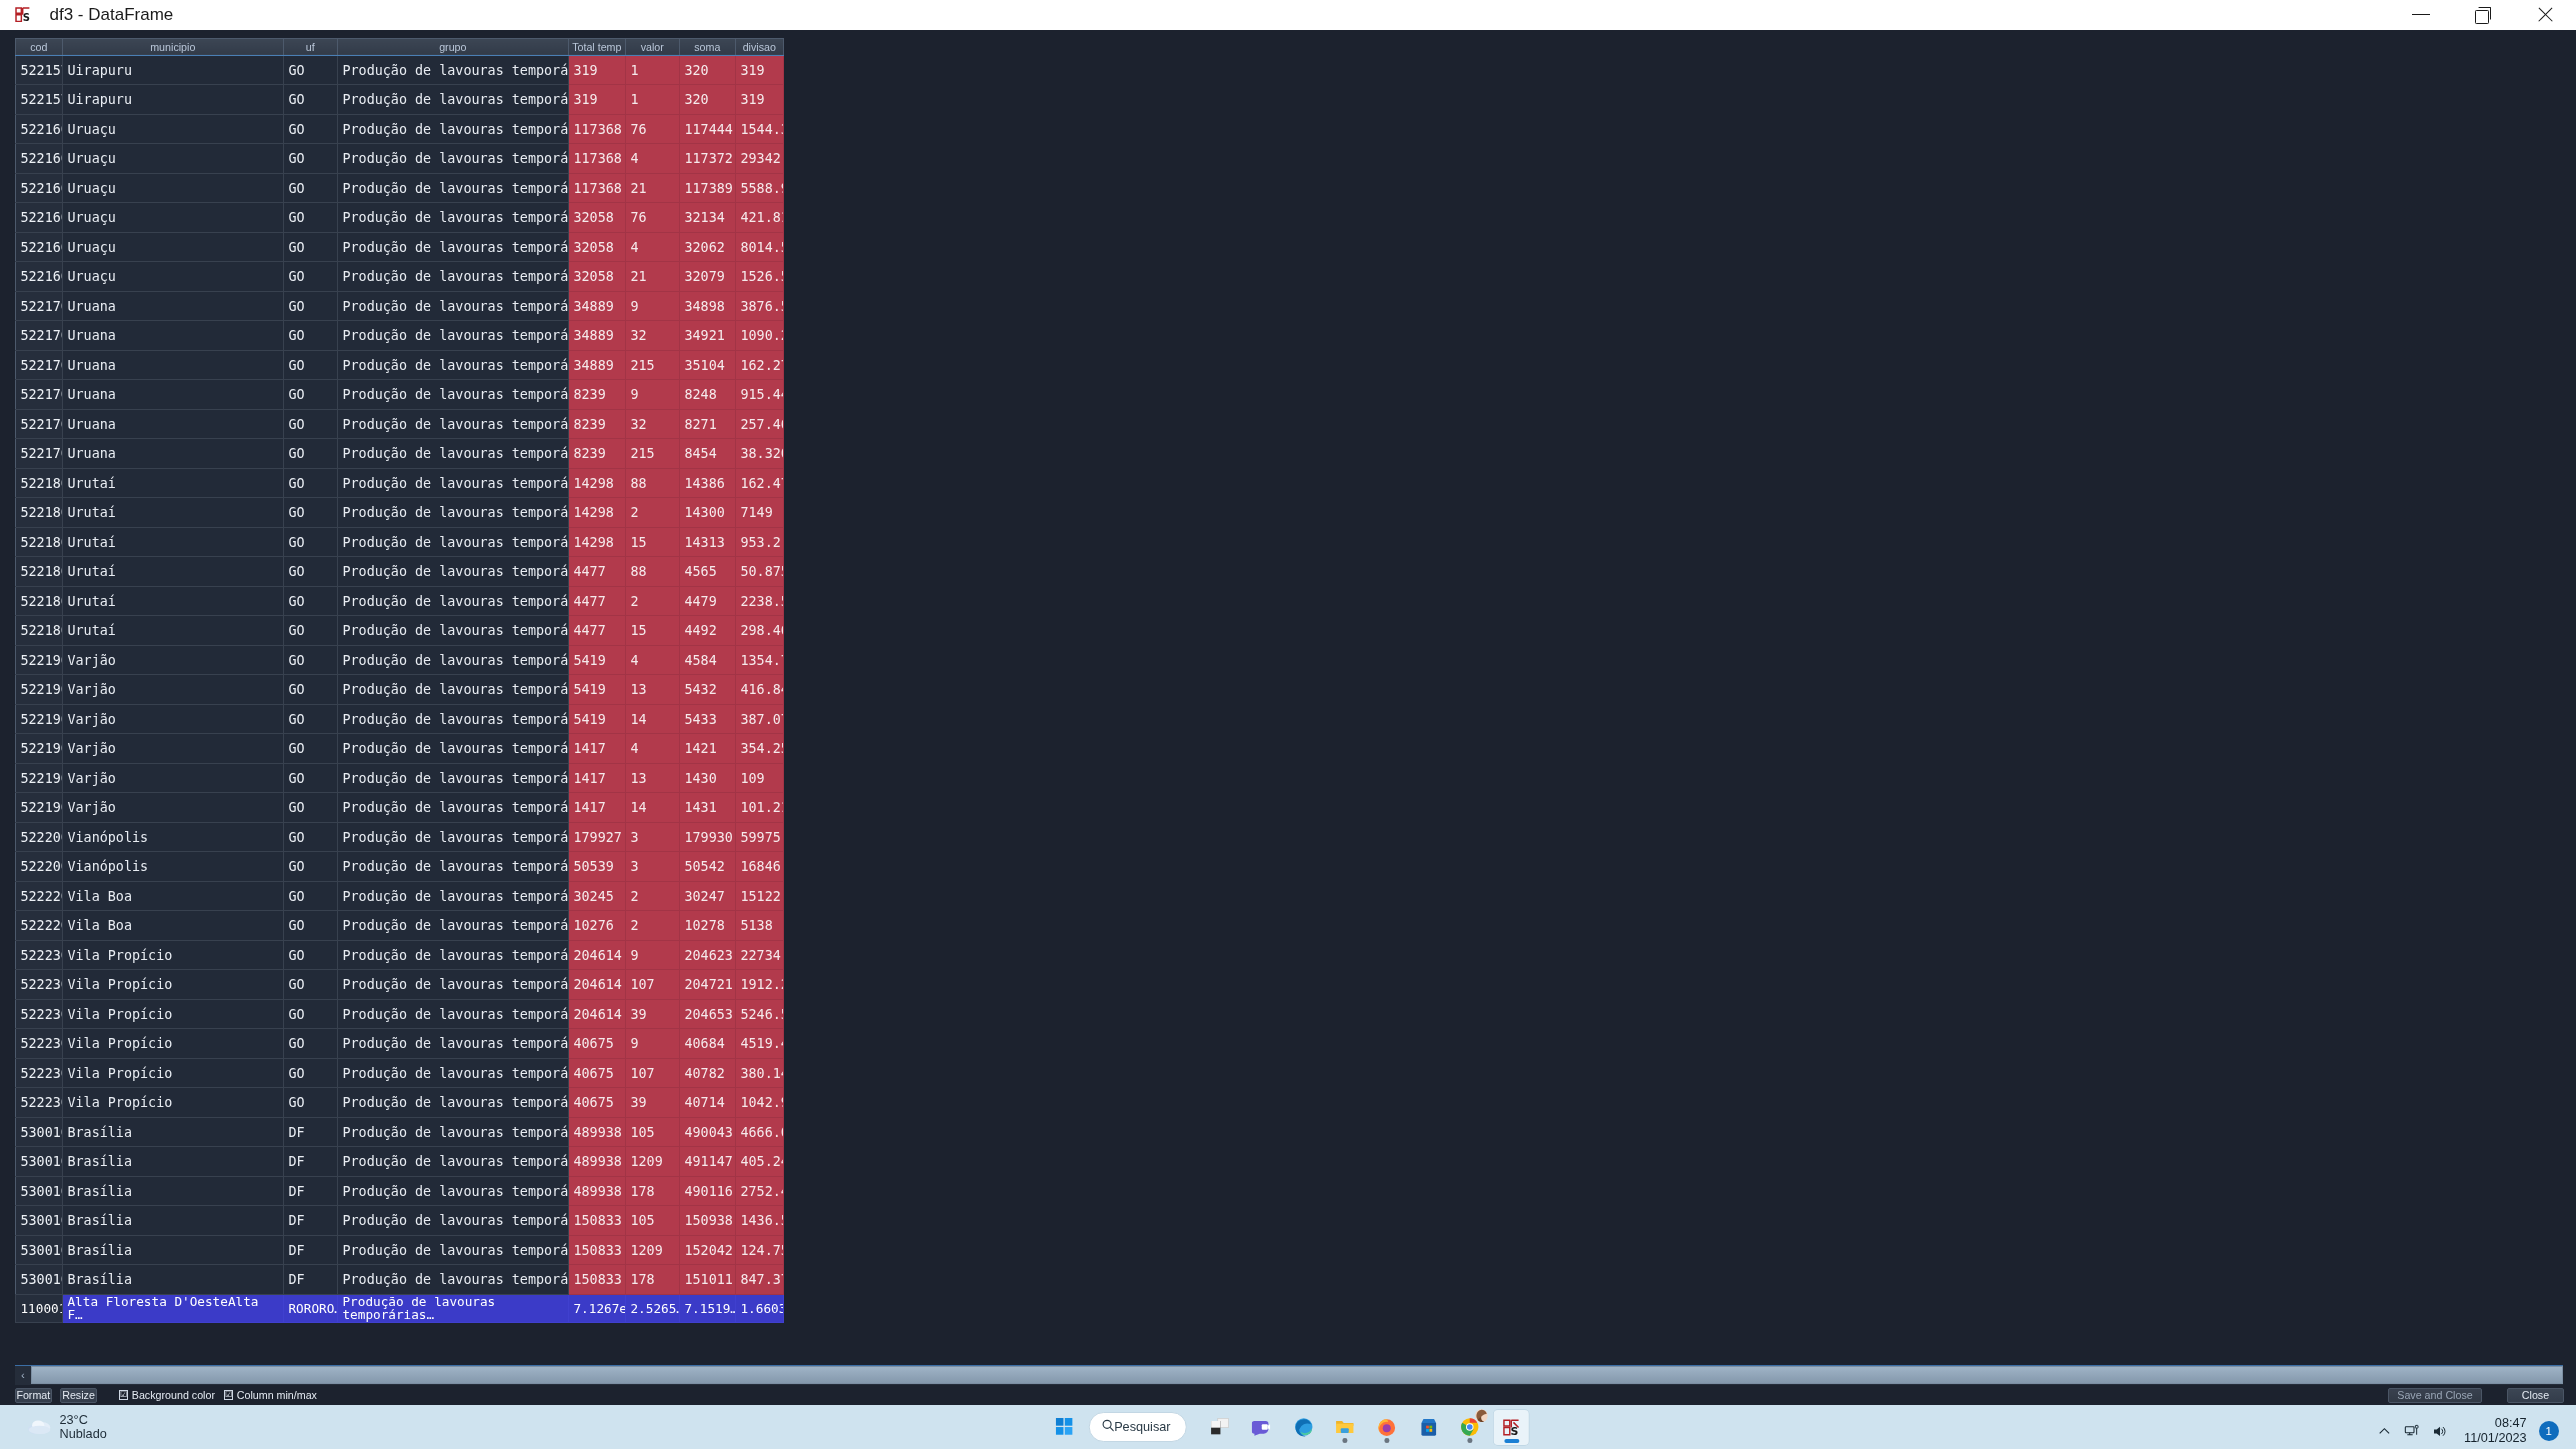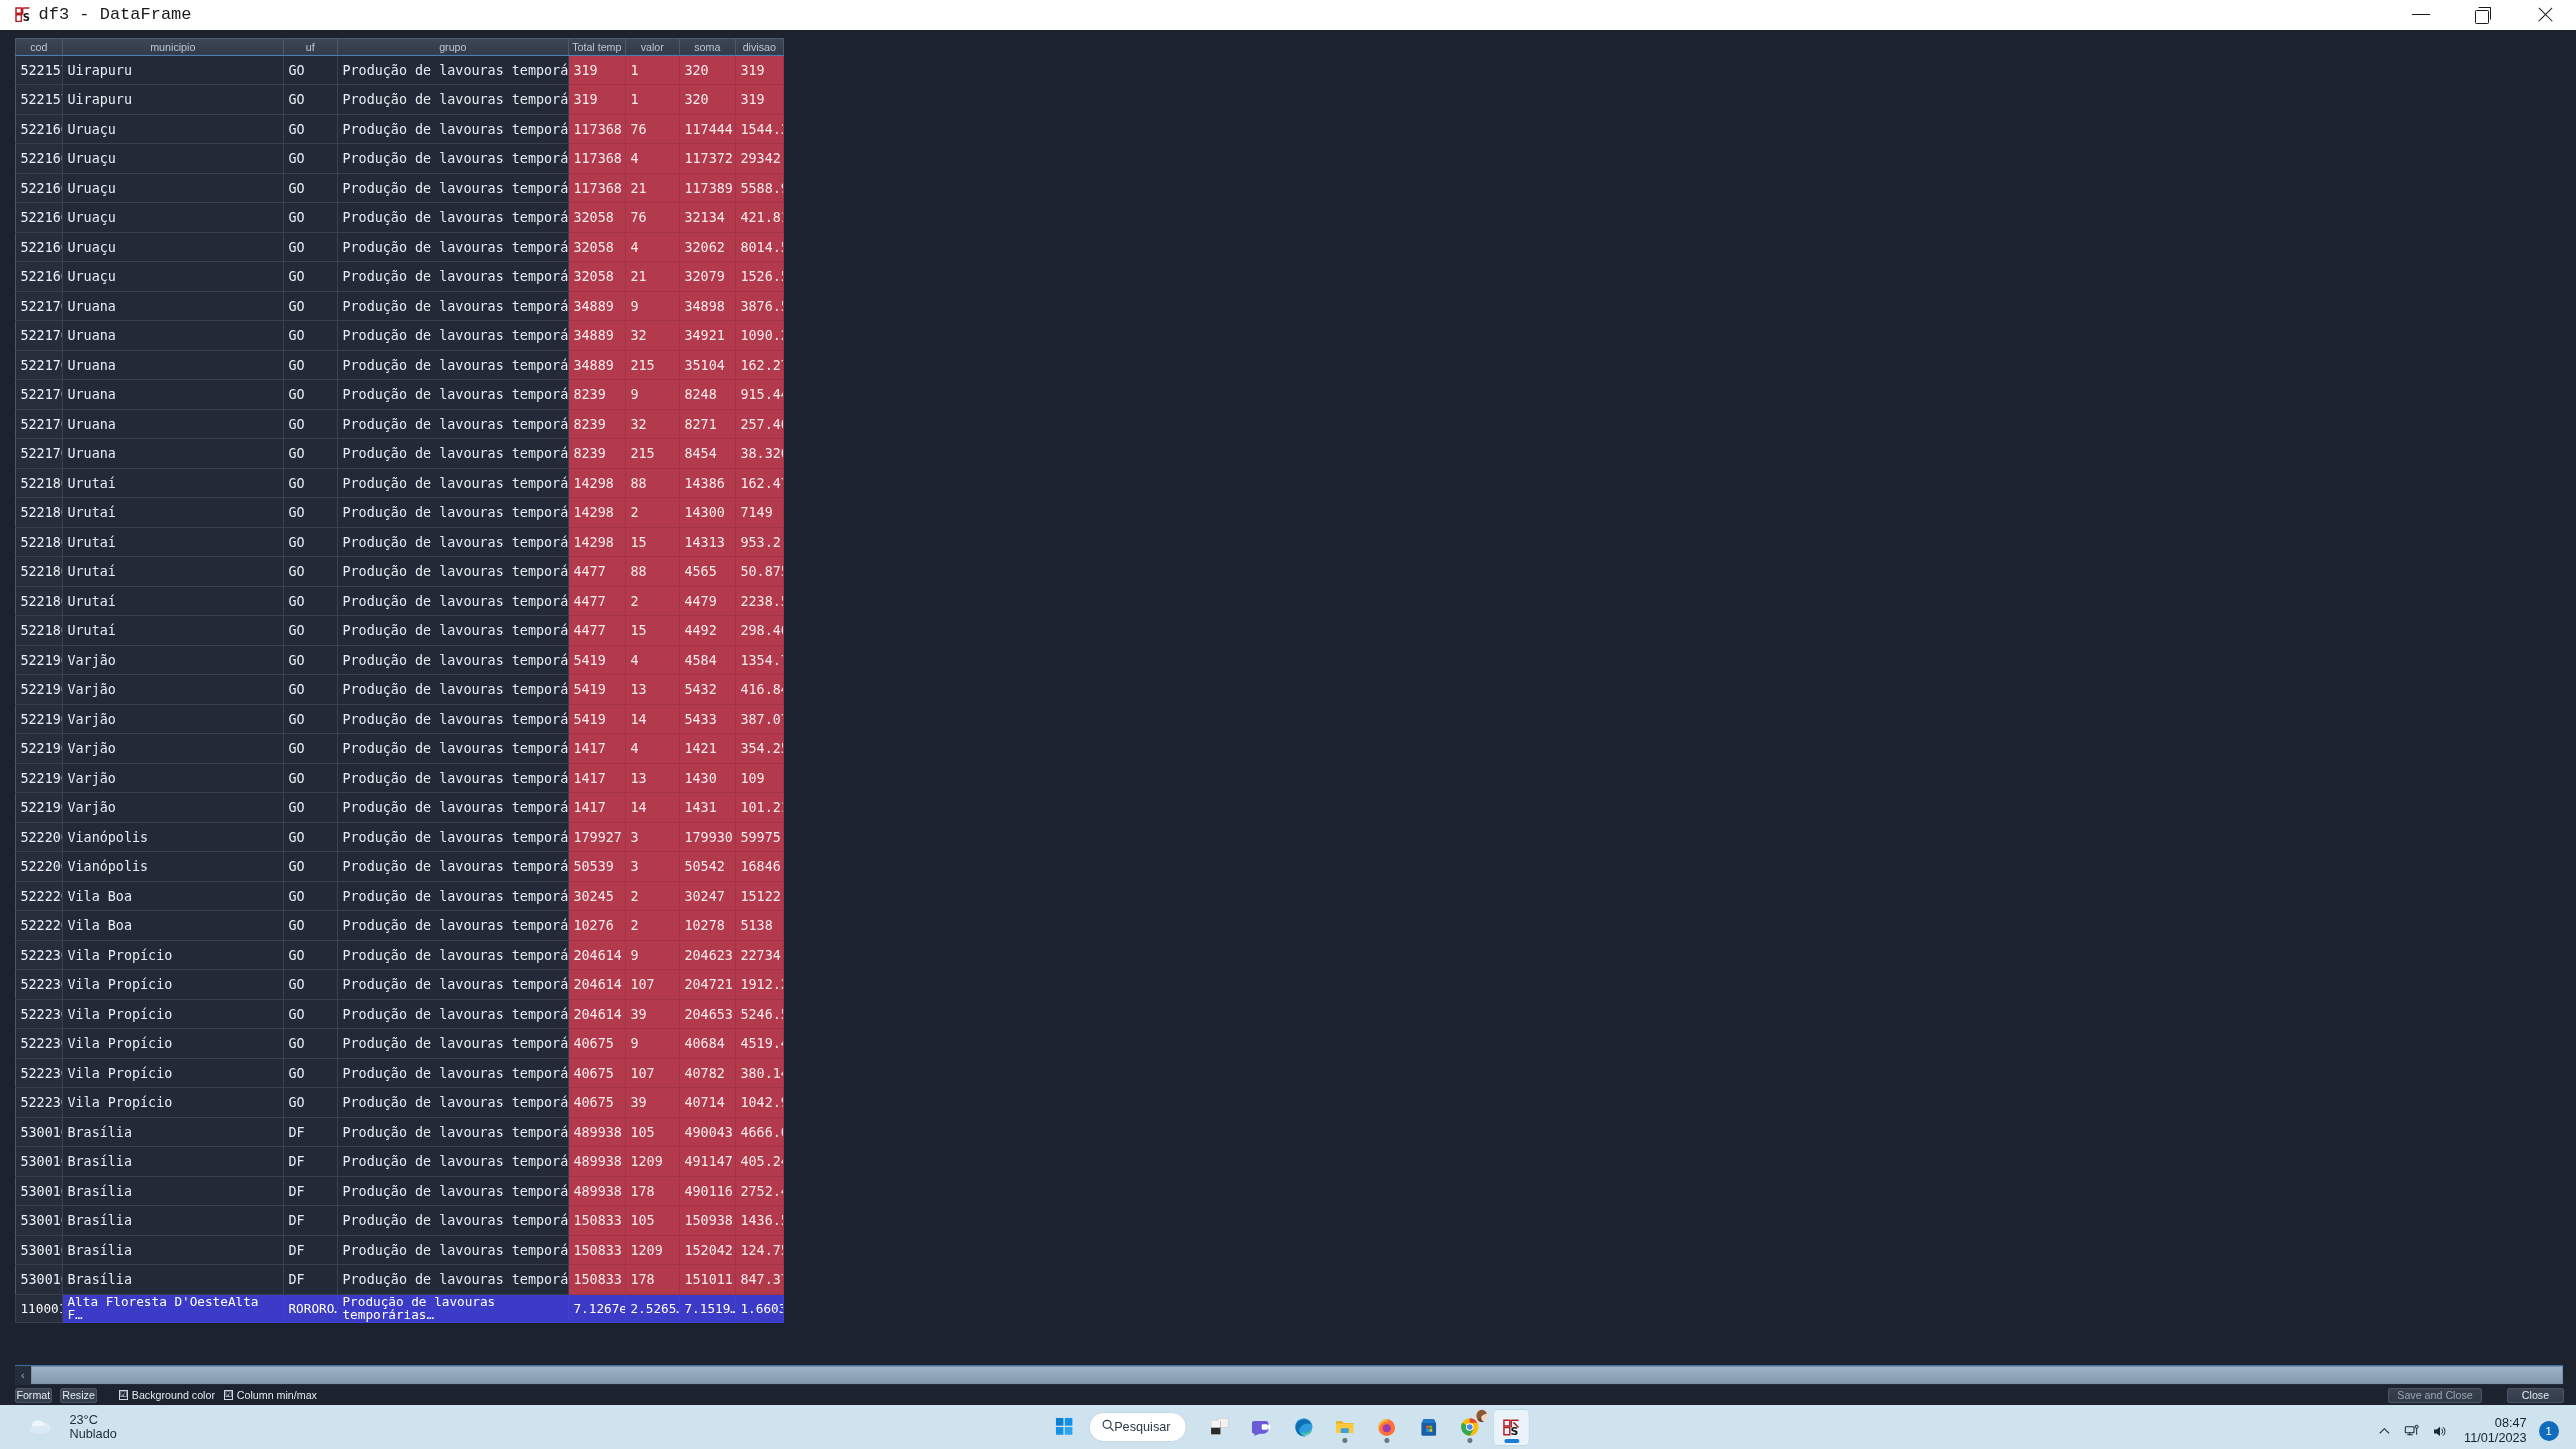--- a/index.html
+++ b/index.html
@@ -15,22 +15,22 @@
     position: absolute; left: 0; top: 0; width: 2576px; height: 29.5px;
     background: #ffffff;
     display: flex; align-items: center;
   }
   #titlebar .tb-icon {
     width: 29.5px; height: 29.5px; margin-left: 8px;
     display: flex; align-items: center; justify-content: center;
     flex: 0 0 auto;
   }
   #titlebar .tb-title {
-    font-size: 17px; color: #1b1b1b; margin-left: 1px;
-    font-family: Liberation Mono, monospace;
+    font-size: 17px; color: #1b1b1b; margin-left: 12px;
+    font-family: Liberation Sans, sans-serif;
     white-space: nowrap;
   }
   #titlebar .tb-spacer { flex: 1 1 auto; }
   .wbtn {
     width: 62px; height: 29.5px;
     display: flex; align-items: center; justify-content: center;
     color: #111; position: relative;
   }
   .wbtn .gl-min { width: 17.4px; height: 1.3px; background: #1a1a1a; display:block; }
   .wbtn .gl-max { position: relative; width: 16px; height: 16px; display:block; }
@@ -179,21 +179,21 @@
     font-size: 8px; color: #e8eef6; line-height: 1;
   }
 
   
   #taskbar {
     position: absolute; left: 0; top: 1405px; width: 2576px; height: 44px;
     background: #cfe3ef;
     display: flex; align-items: center;
   }
   #tb-weather {
-    display: flex; align-items: center; gap: 17px;
+    display: flex; align-items: center; gap: 7px;
     margin-left: 25.5px; width: 201px;
   }
   #tb-weather .wx-text { display: flex; flex-direction: column; line-height: 1.12; }
   #tb-weather .wx-temp { font-size: 12.7px; color: #1d2b36; }
   #tb-weather .wx-desc { font-size: 12.7px; color: #1d2b36; }
 
   #tb-center {
     position: absolute; left: 50%; transform: translateX(-50%);
     display: flex; align-items: center; gap: 6.7px;
   }

